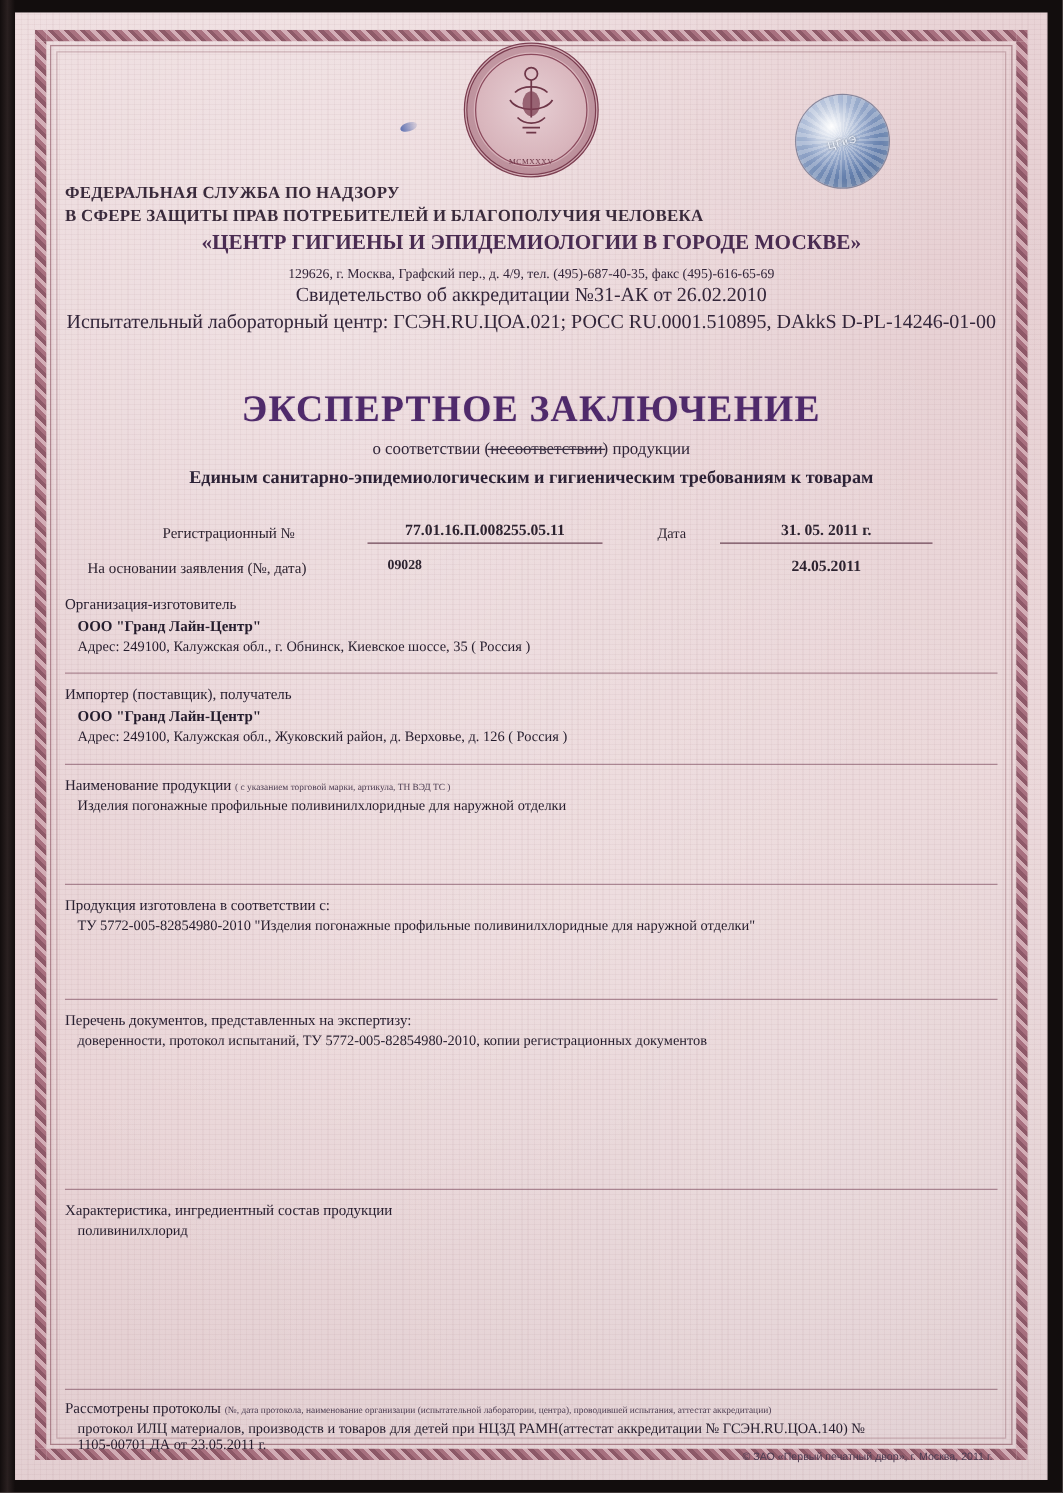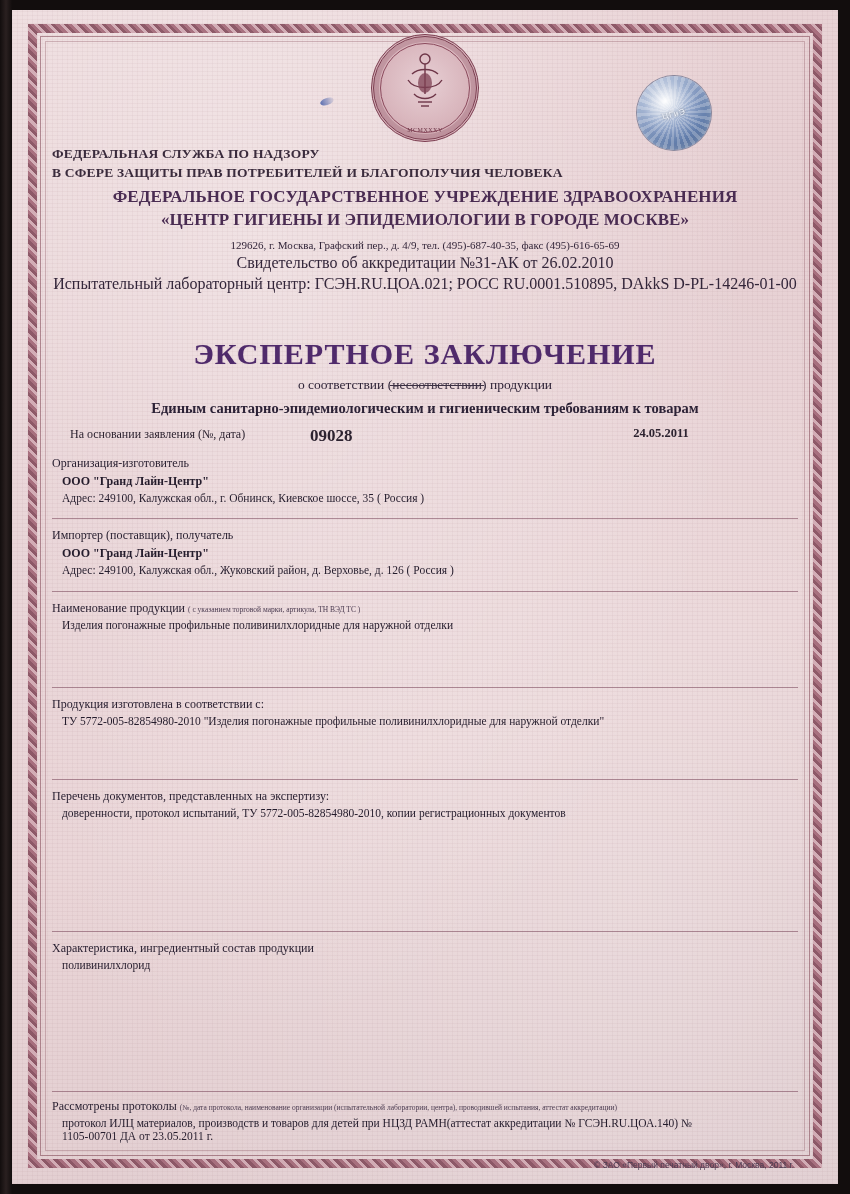--- a/index.html
+++ b/index.html
@@ -280,21 +280,21 @@
     position: relative;
     margin-top: 9px;
     height: 18px;
   }
   .app-row .lbl { position: absolute; left: 18px; top: 1px; }
   .app-row .no {
     position: absolute;
     left: 258px;
     top: 0;
     font-weight: bold;
-    font-size: 17px;
+    font-size: 11px;
   }
   .app-row .dt {
     position: absolute;
     left: 524px;
     top: 0;
     width: 170px;
     text-align: center;
     font-weight: bold;
     font-size: 12.5px;
   }
@@ -363,32 +363,37 @@
 
         <div class="blue-mark"></div>
 
         <div class="holo">
           <div class="holo-text">ЦГиЭ</div>
         </div>
       </div>
 
       <div class="hdr1">ФЕДЕРАЛЬНАЯ СЛУЖБА ПО НАДЗОРУ</div>
       <div class="hdr2">В СФЕРЕ ЗАЩИТЫ ПРАВ ПОТРЕБИТЕЛЕЙ И БЛАГОПОЛУЧИЯ  ЧЕЛОВЕКА</div>
-      <div class="hdr-big">ФЕДЕРАЛЬНОЕ ГОСУДАРСТВЕННОЕ УЧРЕЖДЕНИЕ ЗДРАВООХРАНЕНИЯ</div>
       <div class="hdr-big2">«ЦЕНТР ГИГИЕНЫ И ЭПИДЕМИОЛОГИИ В ГОРОДЕ МОСКВЕ»</div>
       <div class="addr">129626, г. Москва, Графский пер., д. 4/9,  тел. (495)-687-40-35, факс (495)-616-65-69</div>
       <div class="addr2">Свидетельство об аккредитации №31-АК от 26.02.2010</div>
       <div class="addr3">Испытательный лабораторный центр:  ГСЭН.RU.ЦОА.021;  РОСС RU.0001.510895,  DAkkS  D-PL-14246-01-00</div>
 
       <div class="title-main">ЭКСПЕРТНОЕ ЗАКЛЮЧЕНИЕ</div>
       <div class="title-sub">
         <span>о соответствии (</span><span class="strike">несоответствии</span><span>) продукции</span>
       </div>
       <div class="title-sub2">Единым санитарно-эпидемиологическим и гигиеническим требованиям к товарам</div>
 
+      <div class="reg-row">
+        <div class="lbl">Регистрационный №</div>
+        <div class="regno">77.01.16.П.008255.05.11</div>
+        <div class="datelbl">Дата</div>
+        <div class="dateval">31. 05. 2011 г.</div>
+      </div>
 
       <div class="app-row">
         <div class="lbl">На основании заявления (№, дата)</div>
         <div class="no">09028</div>
         <div class="dt">24.05.2011</div>
       </div>
 
       <div class="block" style="margin-top:12px">
         <div class="block-lbl">Организация-изготовитель</div>
         <div class="block-line" style="font-weight:bold;font-size:12px">ООО "Гранд Лайн-Центр"</div>

